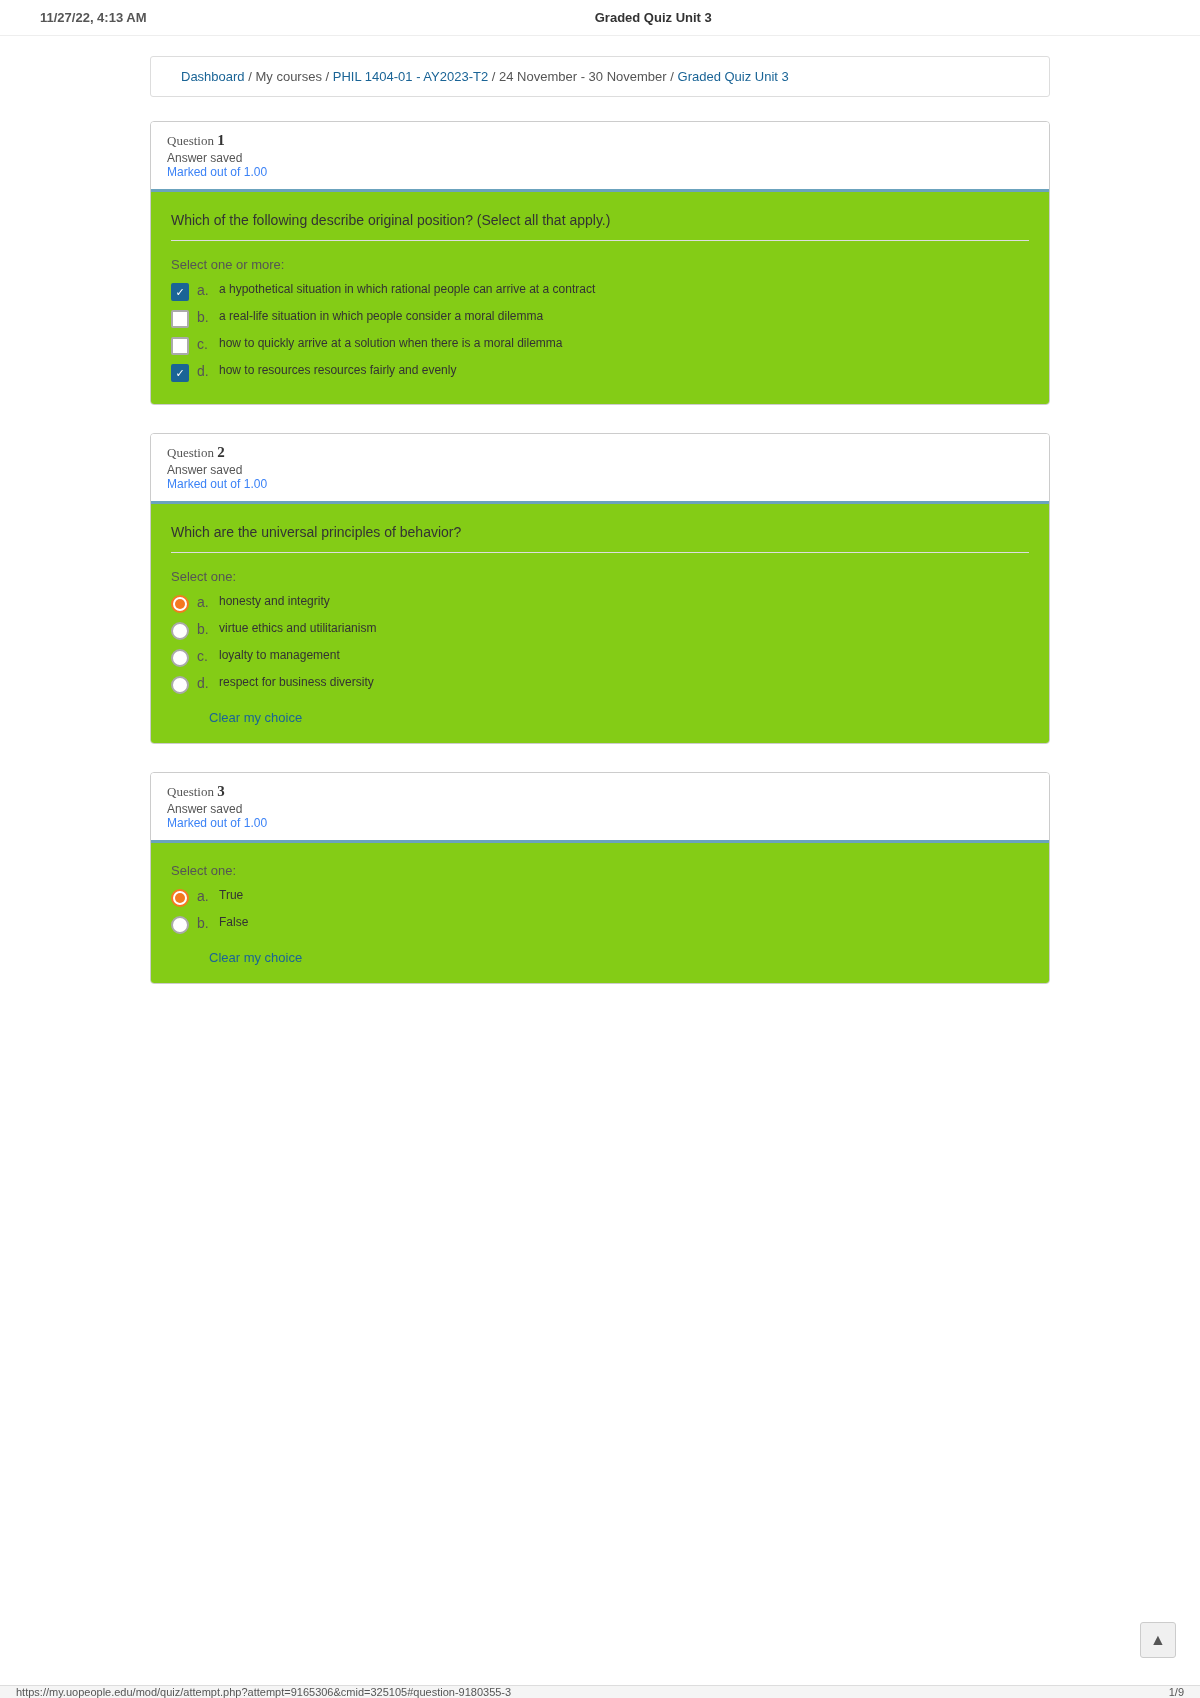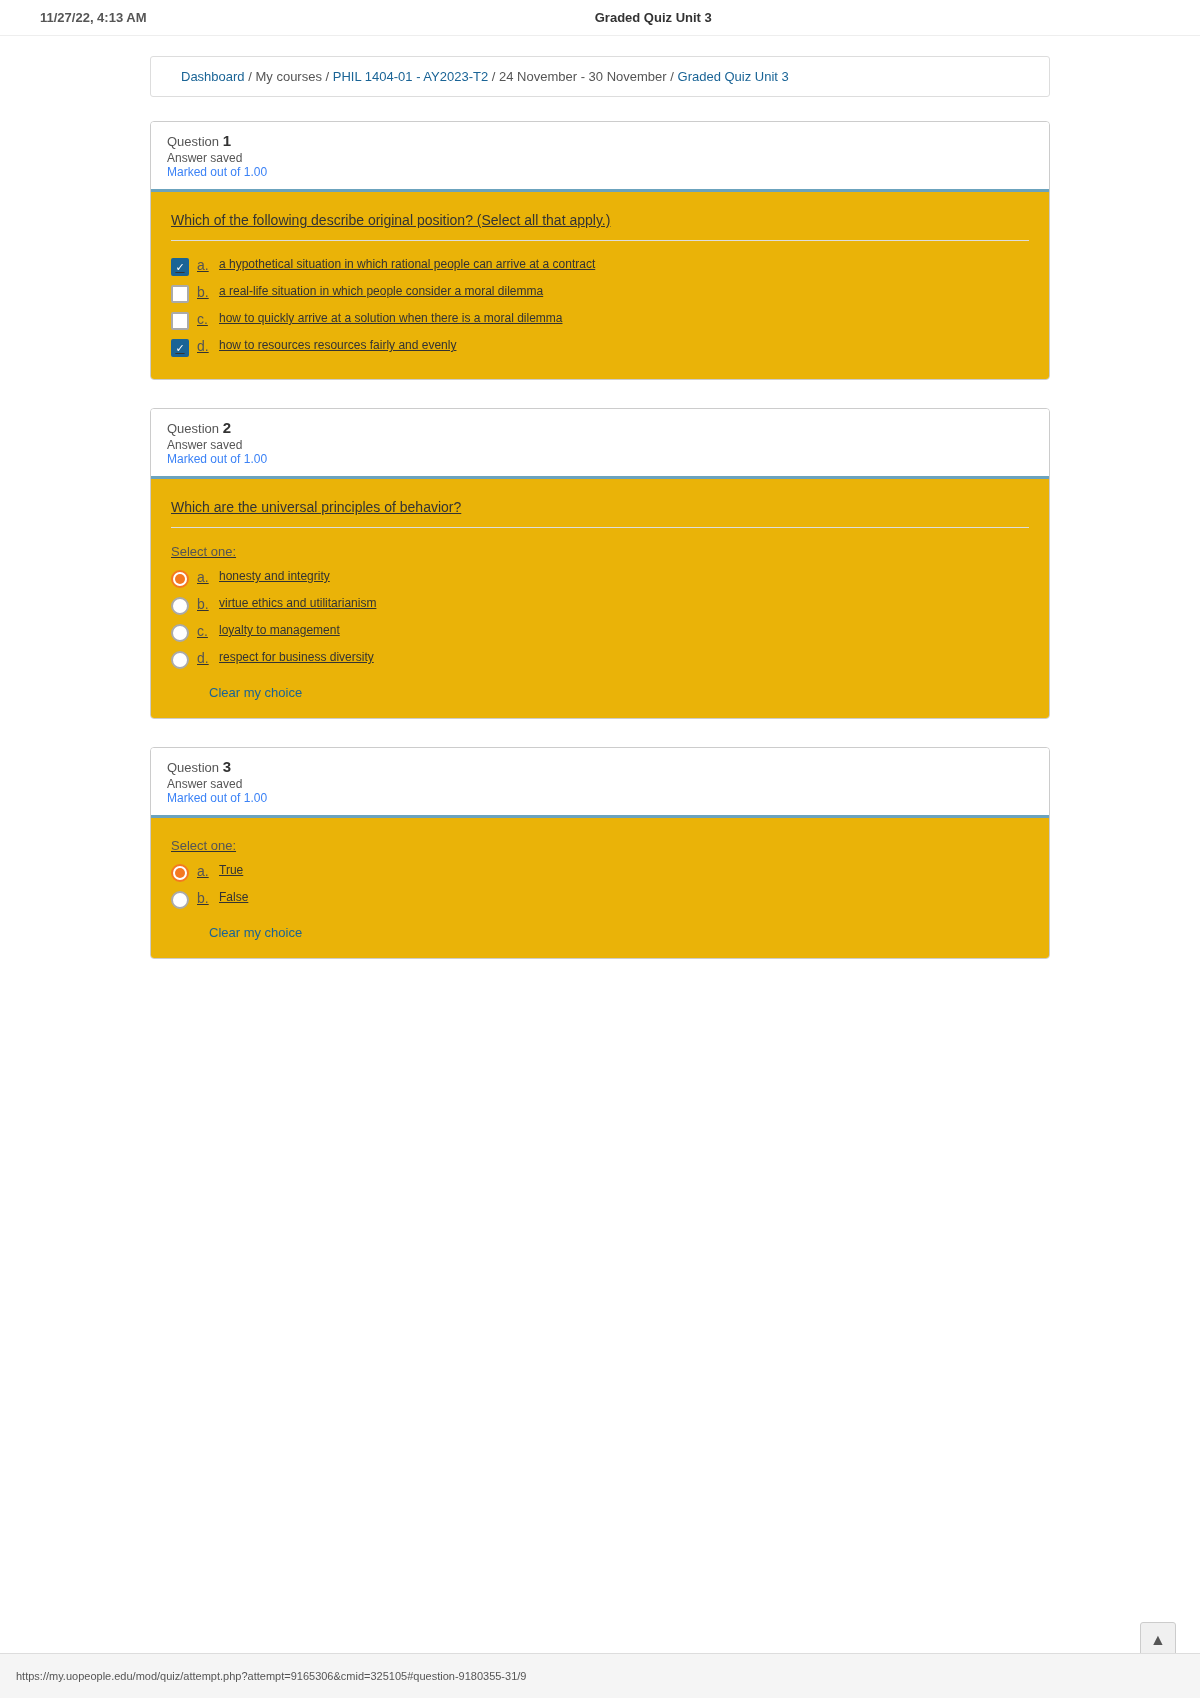--- a/index.html
+++ b/index.html
@@ -50,37 +50,37 @@
     }
     .question-header {
       padding: 10px 16px;
       background: #fff;
       border-bottom: 3px solid #6ba3be;
     }
     .question-num {
       font-size: 13px;
       color: #555;
       margin-bottom: 2px;
+      font-family: Liberation Serif, serif;
     }
     .question-num strong {
       font-size: 15px;
       color: #333;
     }
     .answer-saved {
       font-size: 12px;
       color: #555;
     }
     .marked-out {
       font-size: 12px;
       color: #3b82f6;
     }
     .question-body {
       padding: 20px 20px 10px 20px;
-      background: #eab308;
-      text-decoration: underline;
+      background: #84cc16;
     }
     .question-text {
       font-size: 14px;
       color: #333;
       margin-bottom: 16px;
       padding-bottom: 12px;
       border-bottom: 1px solid #ddd;
     }
     .select-label {
       font-size: 13px;
@@ -172,25 +172,25 @@
       border-bottom: 1px solid #ddd;
     }
 
     .bottom-bar {
       position: fixed;
       bottom: 0;
       left: 0;
       right: 0;
       background: #f5f5f5;
       border-top: 1px solid #ddd;
-      padding: 16px 16px;
+      padding: 0 16px;
       font-size: 11px;
       color: #555;
       display: flex;
-      justify-content: flex-start;
+      justify-content: space-between;
       align-items: center;
     }
 
     .scroll-top-btn {
       position: fixed;
       bottom: 40px;
       right: 24px;
       width: 36px;
       height: 36px;
       background: #f0f0f0;
@@ -230,20 +230,21 @@
   <div class="question-card">
     <div class="question-header">
       <div class="question-num">
         Question <strong>1</strong>
       </div>
       <div class="answer-saved">Answer saved</div>
       <div class="marked-out">Marked out of 1.00</div>
     </div>
     <div class="question-body">
       <div class="question-text">Which of the following describe original position? (Select all that apply.)</div>
+      <div class="select-label">Select one or more:</div>
       <ul class="options-list">
         <li>
           <span class="option-indicator checkbox-checked">✓</span>
           <span class="option-letter">a.</span>
           <span class="option-text">a hypothetical situation in which rational people can arrive at a contract</span>
         </li>
         <li>
           <span class="option-indicator checkbox-unchecked"></span>
           <span class="option-letter">b.</span>
           <span class="option-text">a real-life situation in which people consider a moral dilemma</span>

